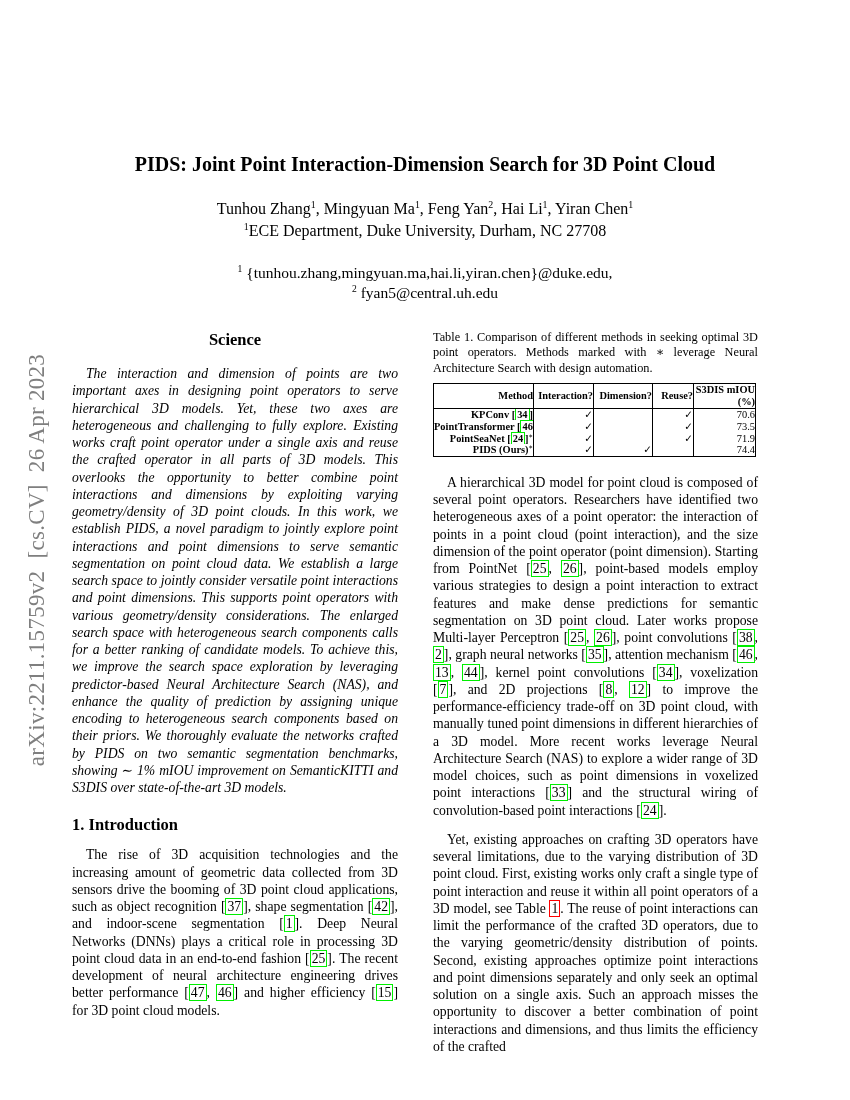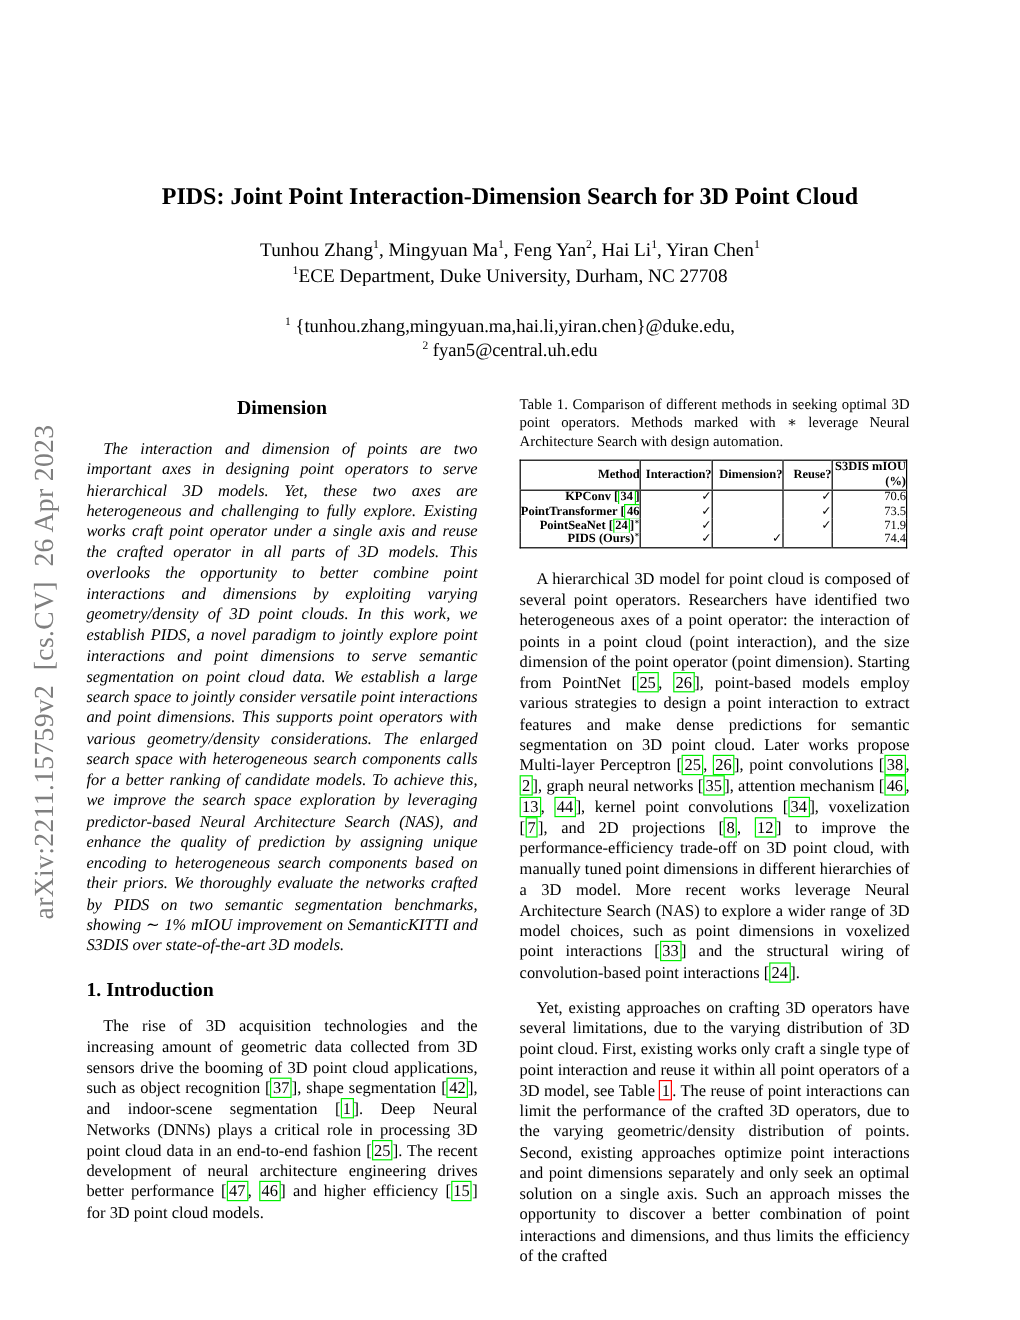--- a/index.html
+++ b/index.html
@@ -72,21 +72,21 @@
   <div class="watermark">arXiv:2211.15759v2  [cs.CV]  26 Apr 2023</div>
 
   <h1 class="title">PIDS: Joint Point Interaction-Dimension Search for 3D Point Cloud</h1>
 
   <div class="center-line authors">Tunhou Zhang<sup>1</sup>, Mingyuan Ma<sup>1</sup>, Feng Yan<sup>2</sup>, Hai Li<sup>1</sup>, Yiran Chen<sup>1</sup></div>
   <div class="center-line affil-1"><sup>1</sup>ECE Department, Duke University, Durham, NC 27708</div>
   <div class="center-line email-1"><sup>1</sup> {tunhou.zhang,mingyuan.ma,hai.li,yiran.chen}@duke.edu,</div>
   <div class="center-line email-2"><sup>2</sup> fyan5@central.uh.edu</div>
 
   <div class="col col-left">
-    <div class="abstract-heading">Dimension</div>
+    <div class="abstract-heading">Science</div>
     <p class="abstract-text">The interaction and dimension of points are two important axes in designing point operators to serve hierarchical 3D models. Yet, these two axes are heterogeneous and challenging to fully explore. Existing works craft point operator under a single axis and reuse the crafted operator in all parts of 3D models. This overlooks the opportunity to better combine point interactions and dimensions by exploiting varying geometry/density of 3D point clouds. In this work, we establish PIDS, a novel paradigm to jointly explore point interactions and point dimensions to serve semantic segmentation on point cloud data. We establish a large search space to jointly consider versatile point interactions and point dimensions. This supports point operators with various geometry/density considerations. The enlarged search space with heterogeneous search components calls for a better ranking of candidate models. To achieve this, we improve the search space exploration by leveraging predictor-based Neural Architecture Search (NAS), and enhance the quality of prediction by assigning unique encoding to heterogeneous search components based on their priors. We thoroughly evaluate the networks crafted by PIDS on two semantic segmentation benchmarks, showing ∼ 1% mIOU improvement on SemanticKITTI and S3DIS over state-of-the-art 3D models.</p>
     <div class="section-heading">1. Introduction</div>
     <p class="body-par indent">The rise of 3D acquisition technologies and the increasing amount of geometric data collected from 3D sensors drive the booming of 3D point cloud applications, such as object recognition [<span class="linkbox">37</span>], shape segmentation [<span class="linkbox">42</span>], and indoor-scene segmentation [<span class="linkbox">1</span>]. Deep Neural Networks (DNNs) plays a critical role in processing 3D point cloud data in an end-to-end fashion [<span class="linkbox">25</span>]. The recent development of neural architecture engineering drives better performance [<span class="linkbox">47</span>, <span class="linkbox">46</span>] and higher efficiency [<span class="linkbox">15</span>] for 3D point cloud models.</p>
   </div>
 
   <div class="col col-right">
     <div class="table-caption">Table 1. Comparison of different methods in seeking optimal 3D point operators. Methods marked with ∗ leverage Neural Architecture Search with design automation.</div>
 
     <table class="cmp-table">
       <colgroup>

